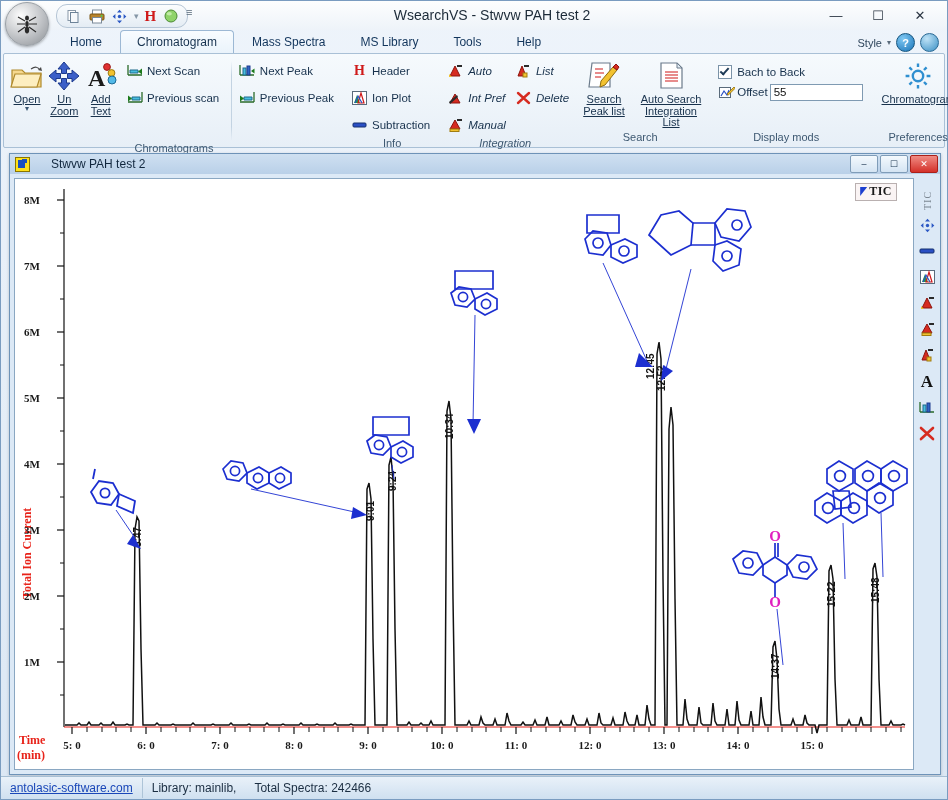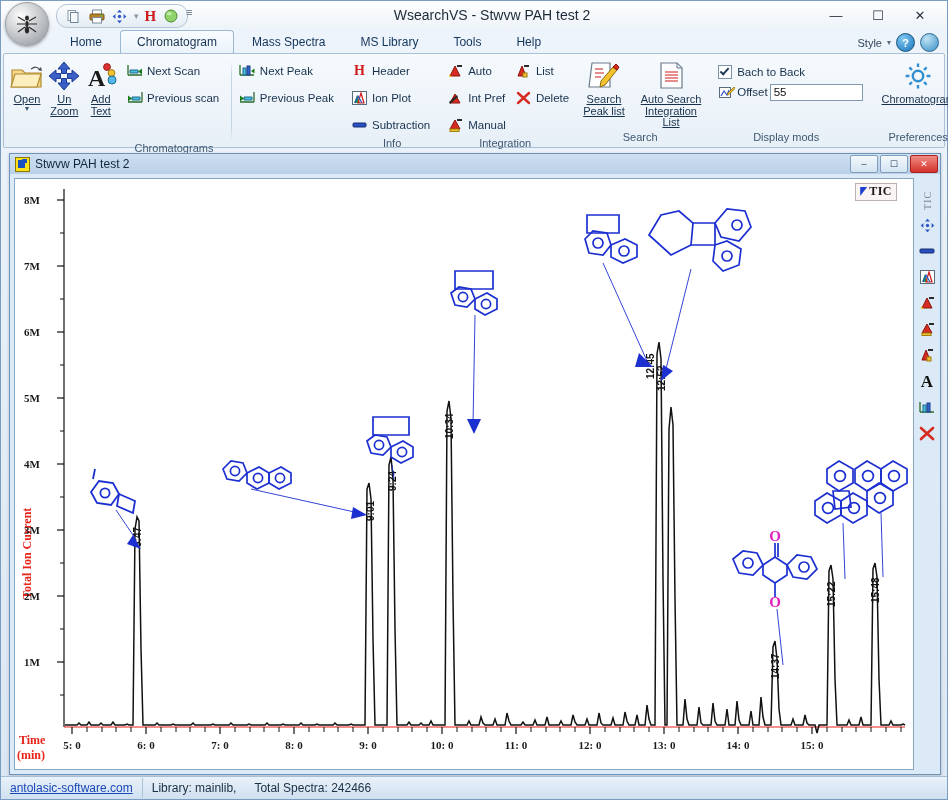--- a/index.html
+++ b/index.html
@@ -104,20 +104,21 @@
 
   
   .mdi{
     position:absolute;left:8px;top:152px;width:932px;height:622px;
     background:#dce9f6;border:1px solid #6e93b8;box-sizing:border-box;
     box-shadow:0 1px 3px rgba(0,0,0,.2);
   }
   .mdi-title{
     height:20px;display:flex;align-items:center;padding:0 2px 0 5px;
     background:linear-gradient(#cfe0f1,#b9d0e8);
+    gap:16px;
   }
   .mdi-ico{width:13px;height:13px;margin-right:5px;background:#ffe11a;border:1px solid #8a7500;position:relative;}
   .mdi-ico::after{content:"";position:absolute;left:2px;top:2px;width:7px;height:8px;background:#1a4fbf;}
   .mdi-ico::before{content:"";position:absolute;left:6px;top:1px;width:5px;height:4px;background:#1a4fbf;}
   .mdi-name{font-size:12px;color:#11273e;flex:1;}
   .mdi-btns{display:flex;gap:2px;}
   .mdi-b{
     width:26px;height:16px;border:1px solid #7f9cb8;border-radius:2px;
     background:linear-gradient(#f4f9fd,#d4e4f3);display:flex;align-items:center;justify-content:center;
     font-size:9px;color:#17314c;cursor:default;
@@ -363,21 +364,21 @@
             </span>
             <span class="lbl">Subtraction</span>
           </div>
         </div>
       </div>
       <div class="group-title">Info</div>
     </div>
 
     <div class="gsep"></div>
 
-    <div class="group" style="width:130px;">
+    <div class="group" style="width:130px;font-style:italic;">
       <div class="group-body">
         <div class="smallcol">
           <div class="smallbtn">
             <span class="sicon">
               <svg width="15" height="14" viewBox="0 0 15 14">
                 <path d="M2 12 L7 2 L12 12 Z" fill="#d62b20" stroke="#8d140d"></path>
                 <rect x="9" y="1" width="5" height="2" fill="#2a2a2a"></rect>
                 <path d="M1 10 l3 3 h-3 z" fill="#f2c230"></path>
               </svg>
             </span>

